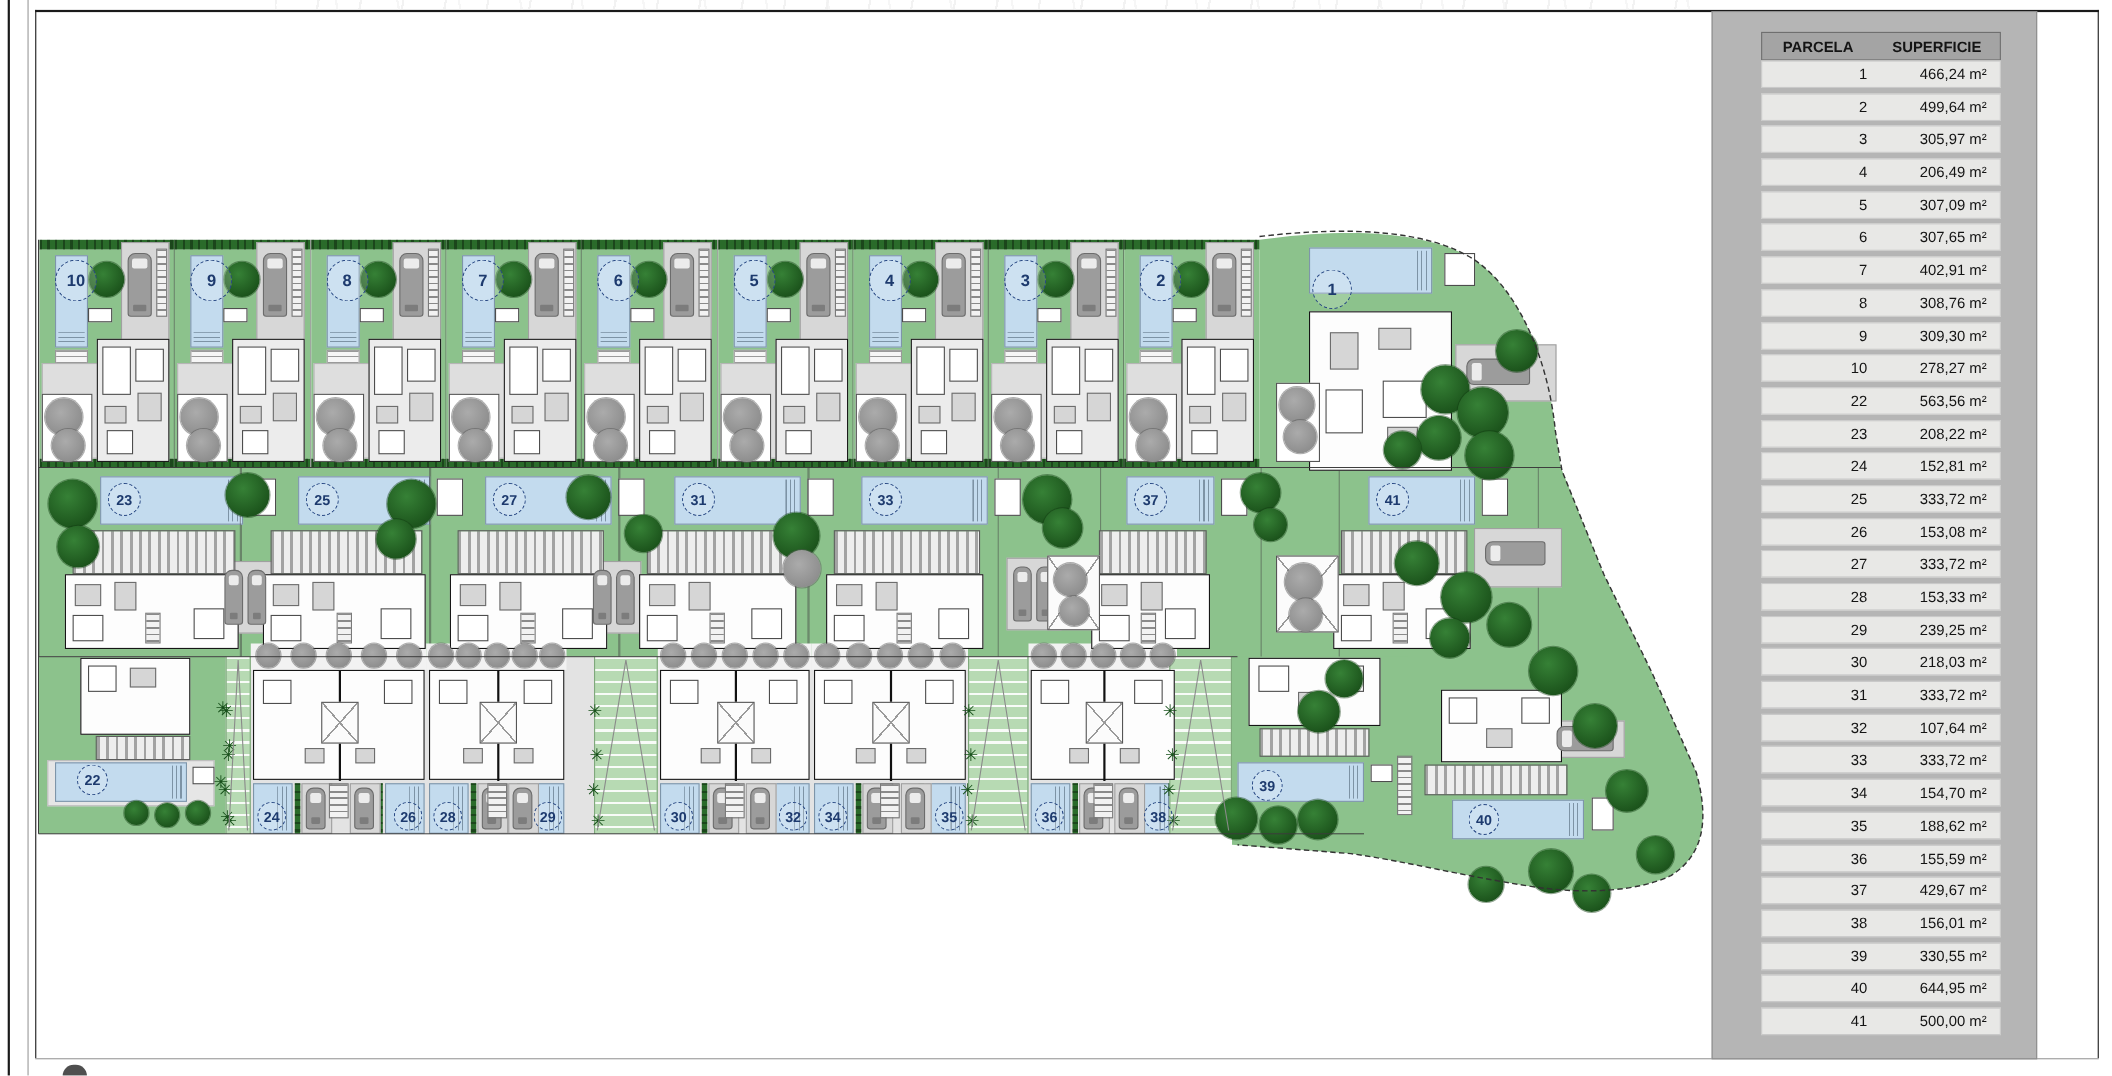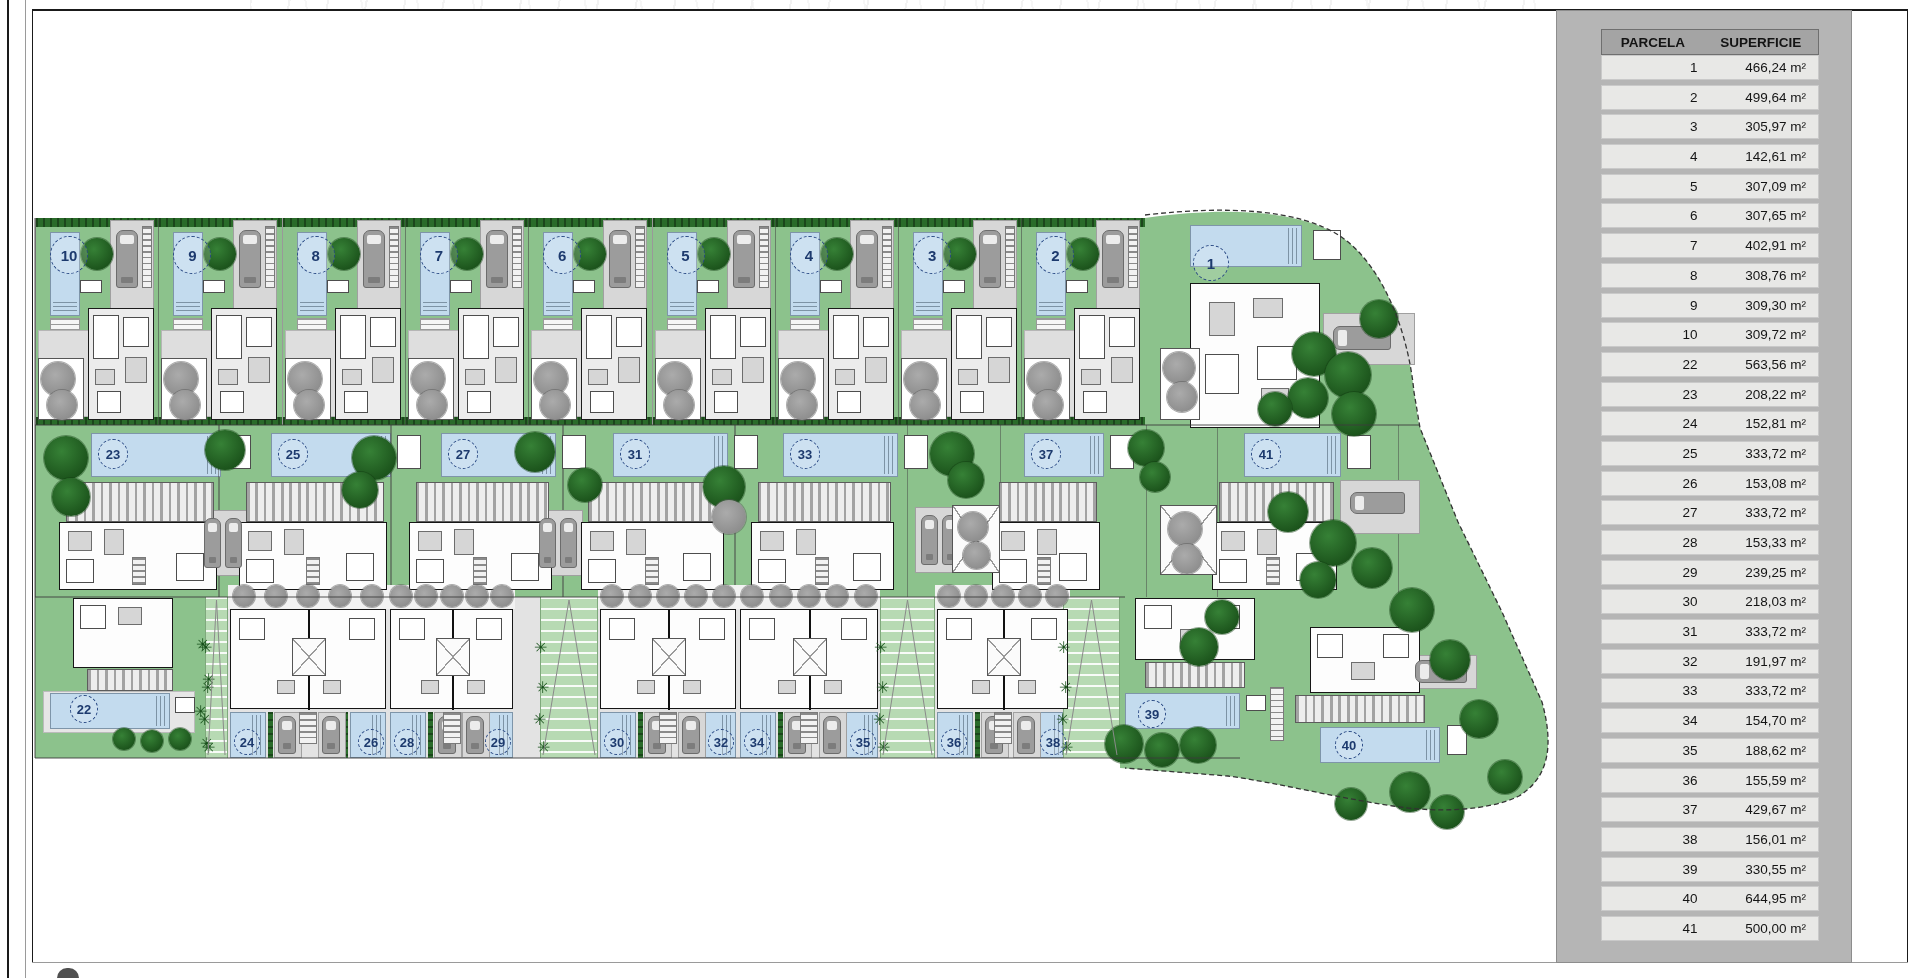--- a/index.html
+++ b/index.html
@@ -738,21 +738,21 @@
           <div class="prow">
             <span class="c1">2</span>
             <span class="c2">499,64 m²</span>
           </div>
           <div class="prow">
             <span class="c1">3</span>
             <span class="c2">305,97 m²</span>
           </div>
           <div class="prow">
             <span class="c1">4</span>
-            <span class="c2">142,61 m²</span>
+            <span class="c2">206,49 m²</span>
           </div>
           <div class="prow">
             <span class="c1">5</span>
             <span class="c2">307,09 m²</span>
           </div>
           <div class="prow">
             <span class="c1">6</span>
             <span class="c2">307,65 m²</span>
           </div>
           <div class="prow">
@@ -762,21 +762,21 @@
           <div class="prow">
             <span class="c1">8</span>
             <span class="c2">308,76 m²</span>
           </div>
           <div class="prow">
             <span class="c1">9</span>
             <span class="c2">309,30 m²</span>
           </div>
           <div class="prow">
             <span class="c1">10</span>
-            <span class="c2">309,72 m²</span>
+            <span class="c2">278,27 m²</span>
           </div>
           <div class="prow">
             <span class="c1">22</span>
             <span class="c2">563,56 m²</span>
           </div>
           <div class="prow">
             <span class="c1">23</span>
             <span class="c2">208,22 m²</span>
           </div>
           <div class="prow">
@@ -806,21 +806,21 @@
           <div class="prow">
             <span class="c1">30</span>
             <span class="c2">218,03 m²</span>
           </div>
           <div class="prow">
             <span class="c1">31</span>
             <span class="c2">333,72 m²</span>
           </div>
           <div class="prow">
             <span class="c1">32</span>
-            <span class="c2">191,97 m²</span>
+            <span class="c2">107,64 m²</span>
           </div>
           <div class="prow">
             <span class="c1">33</span>
             <span class="c2">333,72 m²</span>
           </div>
           <div class="prow">
             <span class="c1">34</span>
             <span class="c2">154,70 m²</span>
           </div>
           <div class="prow">

